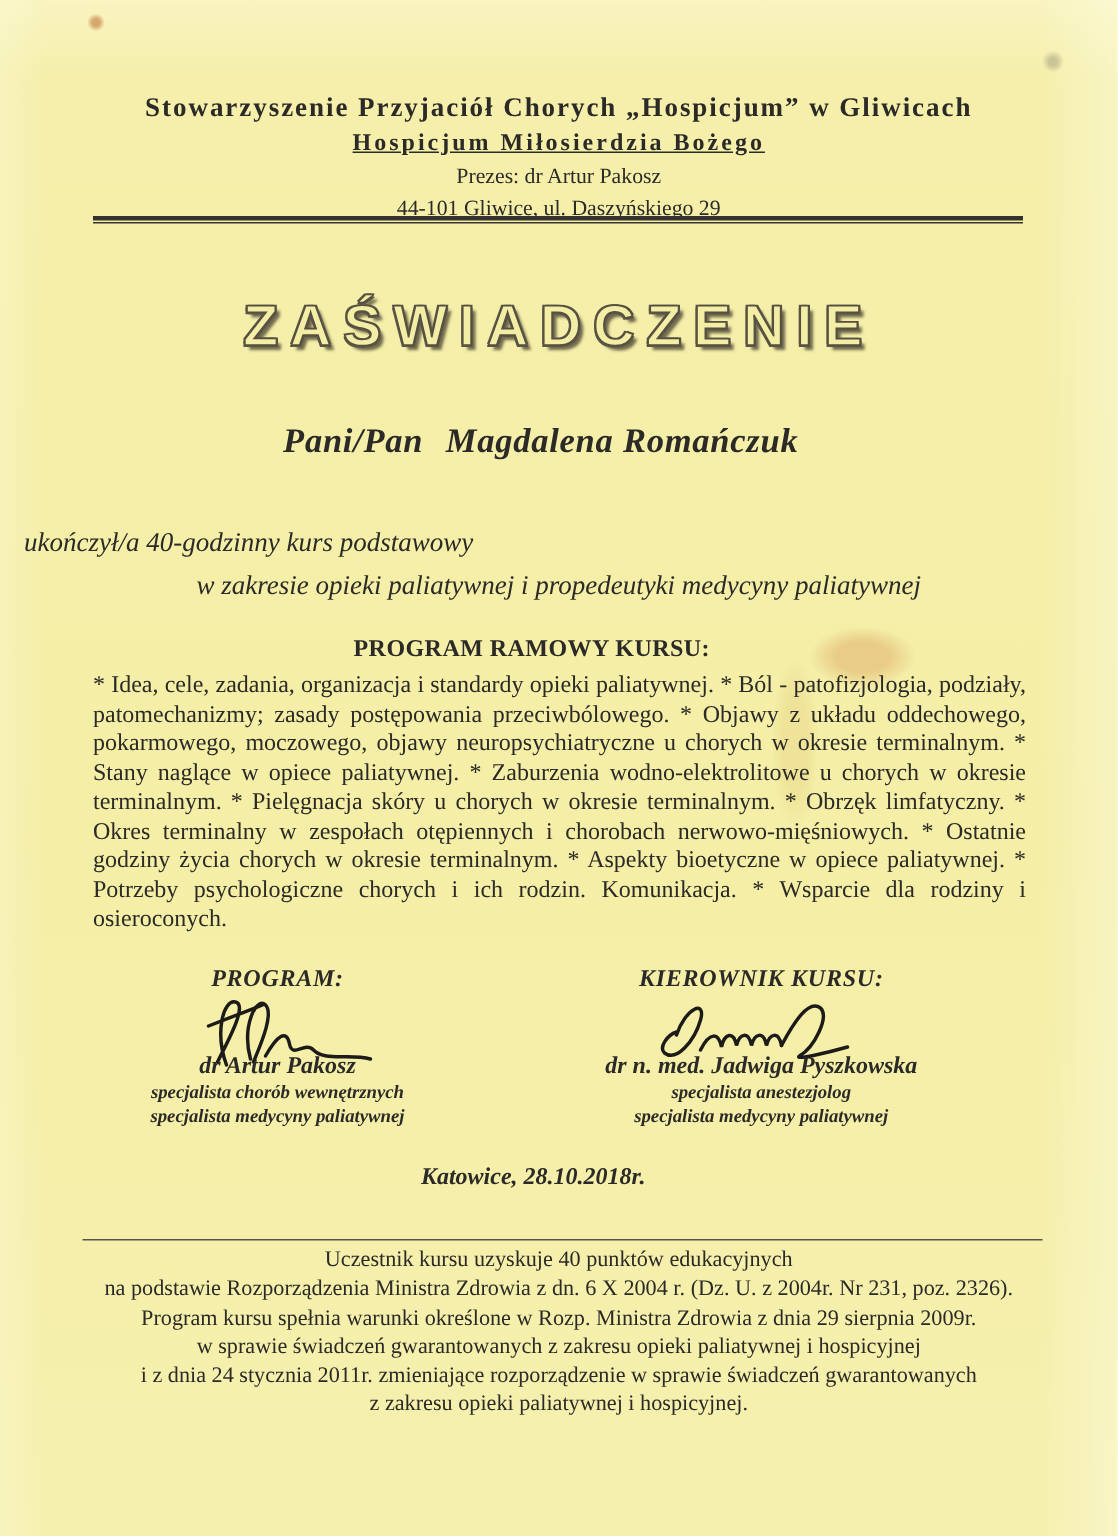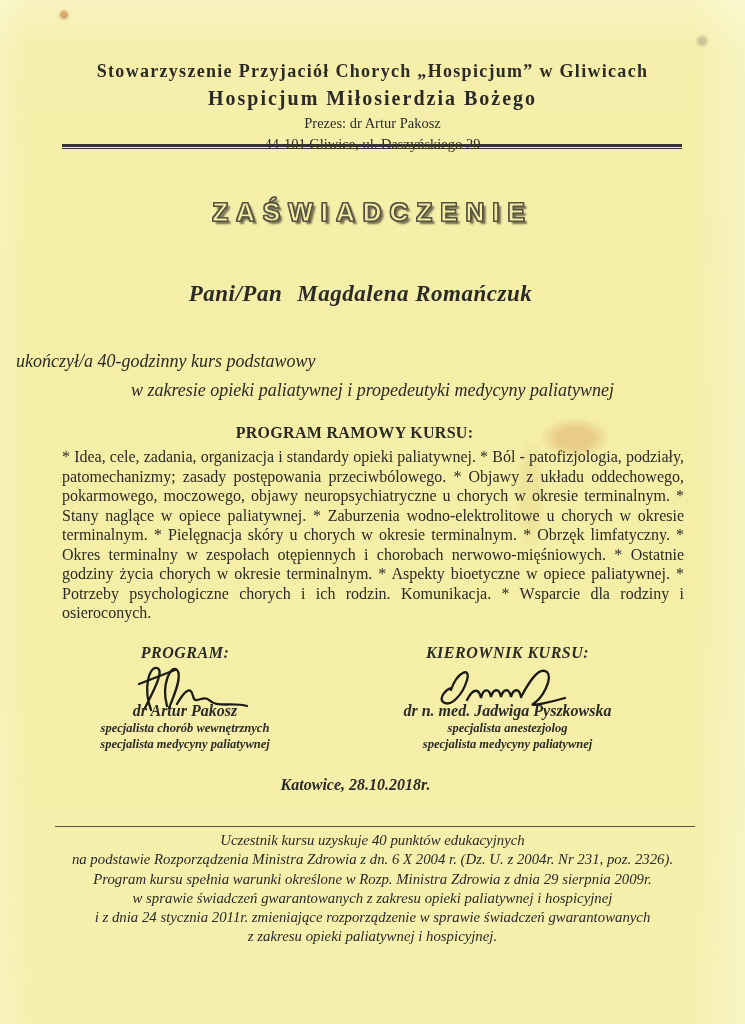--- a/index.html
+++ b/index.html
@@ -18,31 +18,31 @@
     background:radial-gradient(circle,rgba(187,106,48,0.55) 0 30%,rgba(187,106,48,0) 70%);}
   .stain-2{left:540px;top:418px;width:70px;height:40px;border-radius:50%;
     background:radial-gradient(ellipse,rgba(205,125,60,0.30) 0 35%,rgba(205,125,60,0) 72%);}
   .stain-3{left:515px;top:440px;width:30px;height:110px;border-radius:45%;
     background:radial-gradient(ellipse,rgba(210,170,80,0.16) 0 40%,rgba(210,170,80,0) 75%);}
   .stain-4{left:694px;top:34px;width:16px;height:14px;border-radius:50%;
     background:radial-gradient(circle,rgba(120,115,100,0.35) 0 25%,rgba(120,115,100,0) 70%);}
 
   .header{position:absolute;top:60px;left:0;right:0;text-align:center;line-height:1.25;}
   .org-line1{font-size:18px;font-weight:bold;letter-spacing:1.3px;}
-  .org-line2{font-size:20px;font-weight:bold;letter-spacing:2px;margin-top:3px;}
+  .org-line2{font-size:16px;font-weight:bold;letter-spacing:2px;margin-top:3px;text-decoration:underline;}
   .hdr-small{font-size:14.5px;margin-top:3px;}
 
   .rule-double{position:absolute;top:144px;left:62px;width:620px;}
   .rule-thick{height:3px;background:#35332c;}
   .rule-thin{height:1px;background:#35332c;margin-top:1px;}
 
   .title{
     position:absolute;top:197px;left:0;right:0;text-align:center;
     font-family:"Liberation Sans", sans-serif;
-    font-size:26px;font-weight:bold;letter-spacing:8px;
+    font-size:38px;font-weight:bold;letter-spacing:8px;
     color:#f3eda6;
     -webkit-text-stroke:1px #55503f;
     text-shadow:
       -1px -1px 0 #5b5645, 1px -1px 0 #5b5645,
       -1px 1px 0 #5b5645, 1px 1px 0 #5b5645,
       3px 3px 2px rgba(70,62,45,0.75);
   }
 
   .recipient{position:absolute;top:281px;left:0;right:0;text-align:center;
     font-size:23px;font-weight:bold;font-style:italic;letter-spacing:0.5px;transform:translateX(-12px);}
@@ -64,21 +64,21 @@
   .sig-role{font-size:16px;font-weight:bold;font-style:italic;letter-spacing:0.5px;}
   .sig-svg{display:block;margin:-4px auto -14px auto;}
   .sig-name{font-size:16px;font-weight:bold;font-style:italic;}
   .sig-title{font-size:12.5px;font-weight:bold;font-style:italic;line-height:16px;font-family:Liberation Serif, serif;}
 
   .date-line{position:absolute;top:776px;left:0;right:0;text-align:center;
     font-size:16px;font-weight:bold;font-style:italic;transform:translateX(-17px);}
 
   .footer-rule{position:absolute;top:826px;left:55px;width:640px;height:1px;background:#57544a;}
   .footer{position:absolute;top:831px;left:0;right:0;text-align:center;
-    font-size:14.8px;font-style:italic;line-height:19.3px;}
+    font-size:14.8px;line-height:19.3px;}
 </style>
 </head>
 <body>
 
 <div class="page">
 
   <div class="stain stain-1"></div>
   <div class="stain stain-2"></div>
   <div class="stain stain-3"></div>
   <div class="stain stain-4"></div>

